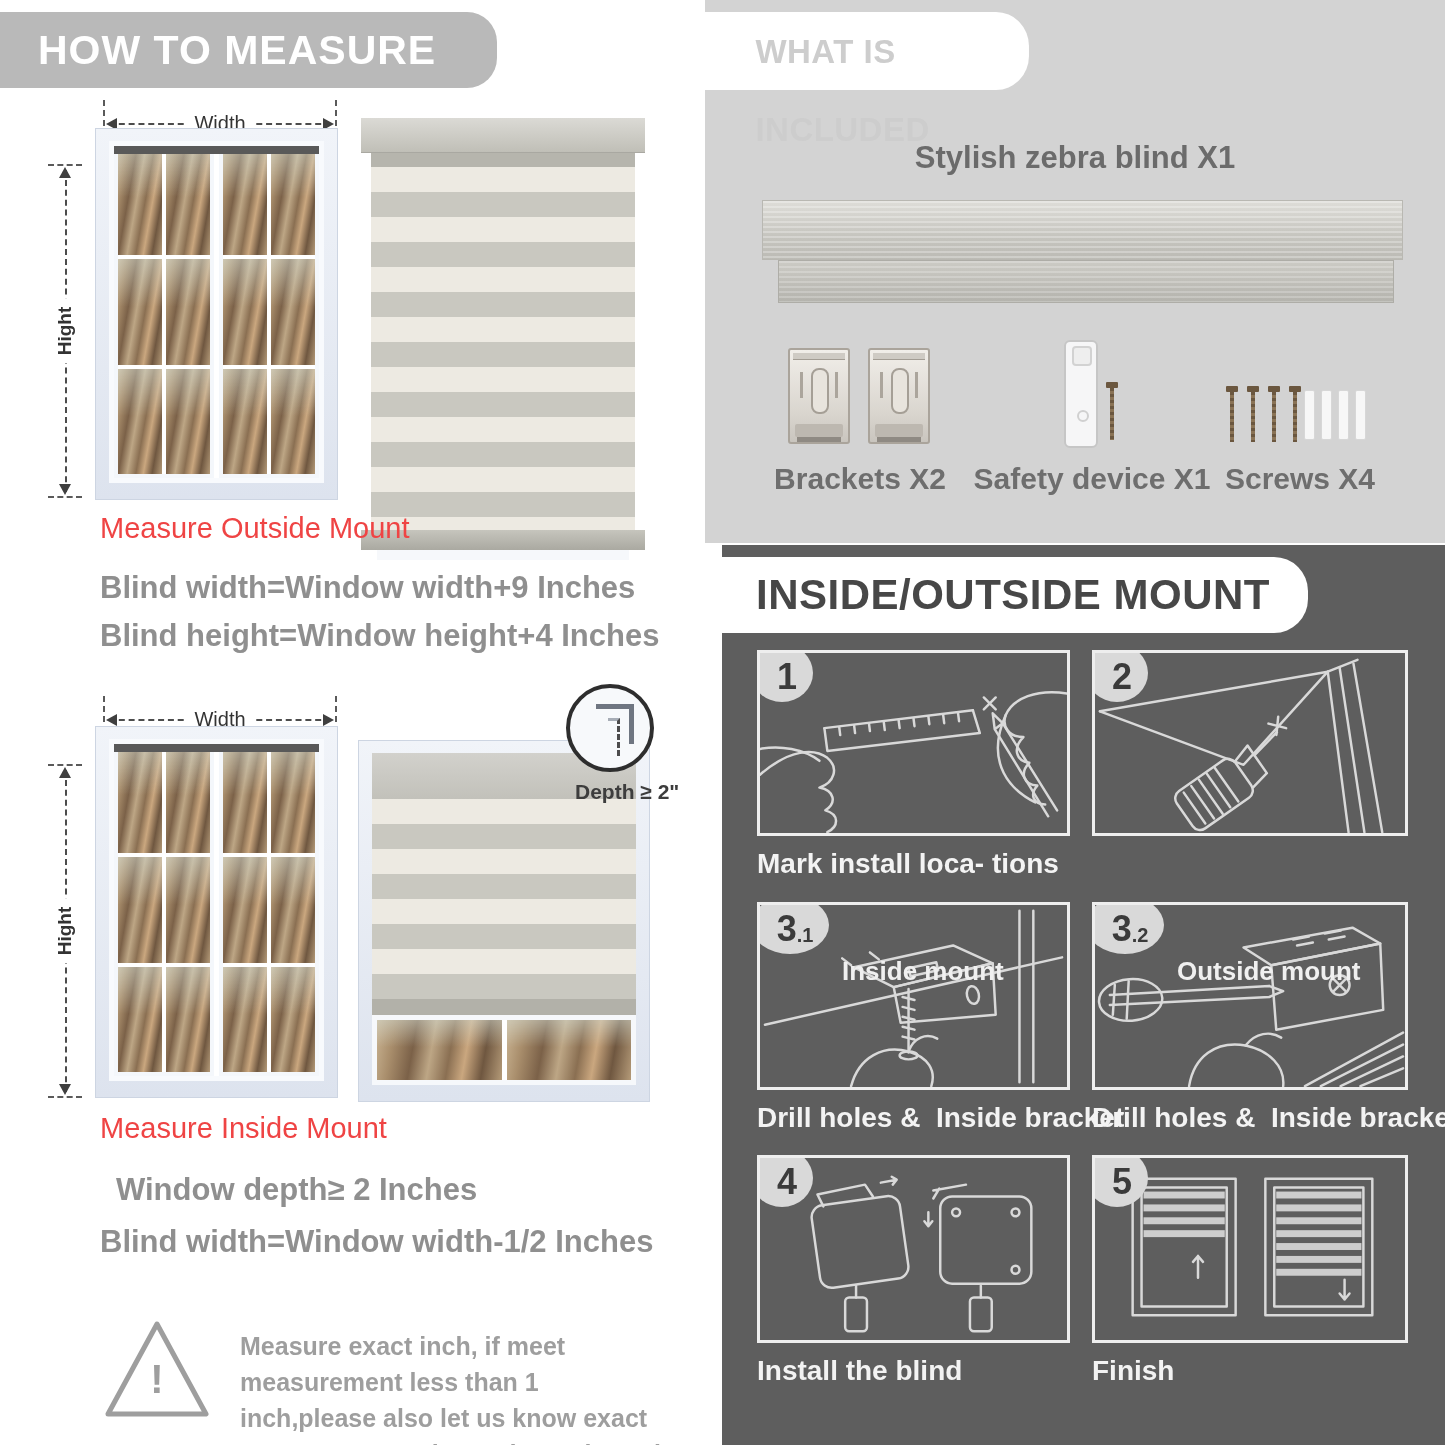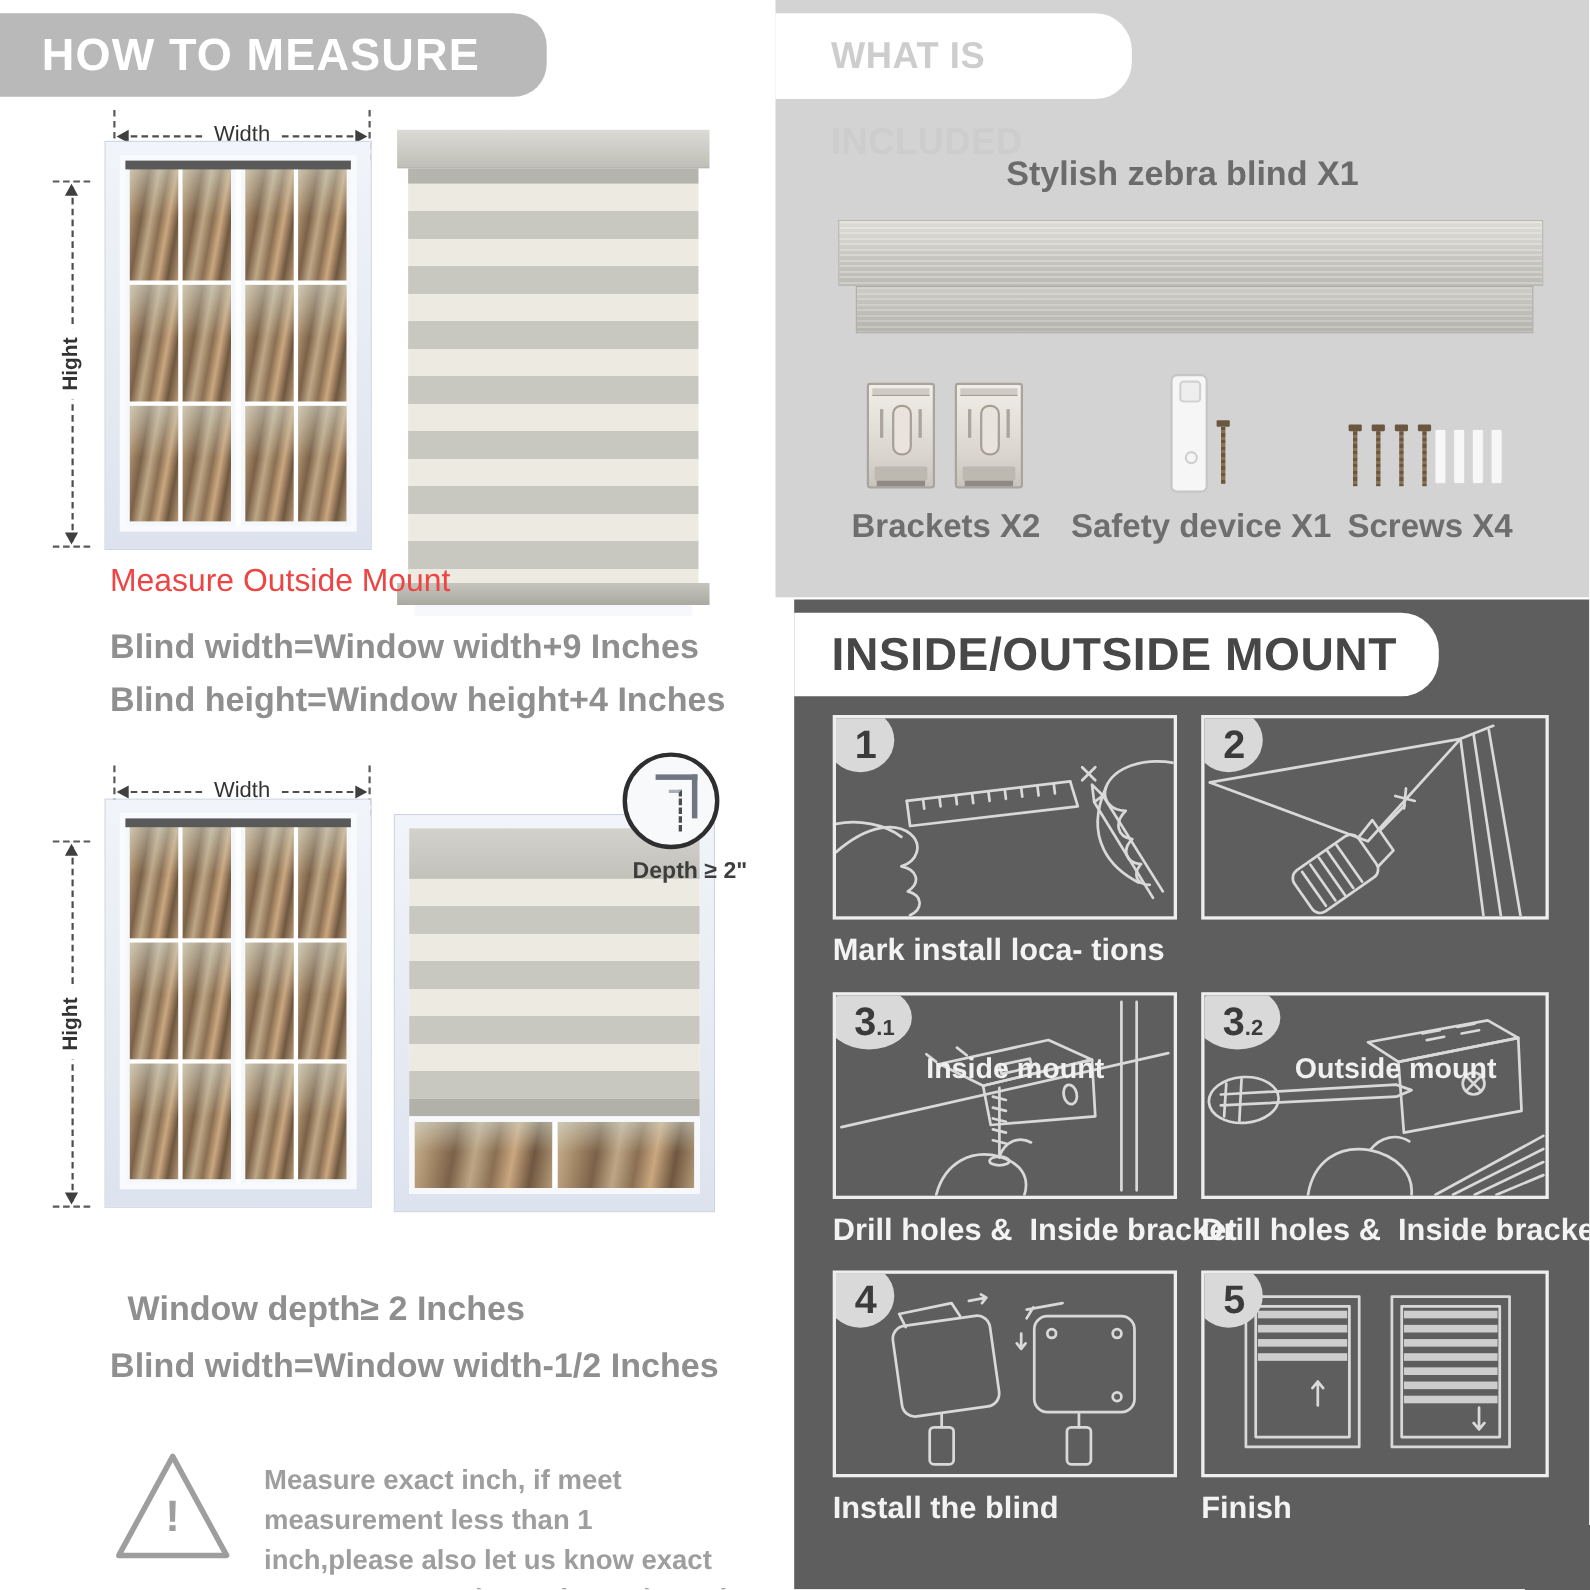--- a/index.html
+++ b/index.html
@@ -242,20 +242,21 @@
       </div>
     </div>
   </div>
 
   <div class="abs mag" style="left:566px;top:684px;width:88px;height:88px;">
     <div class="l1"></div>
     <div class="l2"></div>
   </div>
   <div class="abs depth-label" style="left:575px;top:780px;">Depth ≥ 2"</div>
 
+  <div class="abs sec-title" style="left:100px;top:1112px;">Measure Inside Mount</div>
   <div class="abs sec-rule" style="left:116px;top:1172px;">Window depth≥ 2 Inches</div>
   <div class="abs sec-rule" style="left:100px;top:1224px;">Blind width=Window width-1/2 Inches</div>
 
   <div class="abs" style="left:98px;top:1316px;width:118px;height:108px;">
     <svg class="art" viewBox="0 0 118 108">
       <path d="M59,8 L108,98 L10,98 Z" fill="none" stroke="#9e9e9e" stroke-width="5" stroke-linejoin="round"></path>
     </svg>
     <span class="warn-mark">!</span>
   </div>
   <div class="abs warn-text" style="left:240px;top:1328px;">Measure exact inch, if meet measurement less than 1 inch,please also let us know exact measurement, please do not leave it</div>

